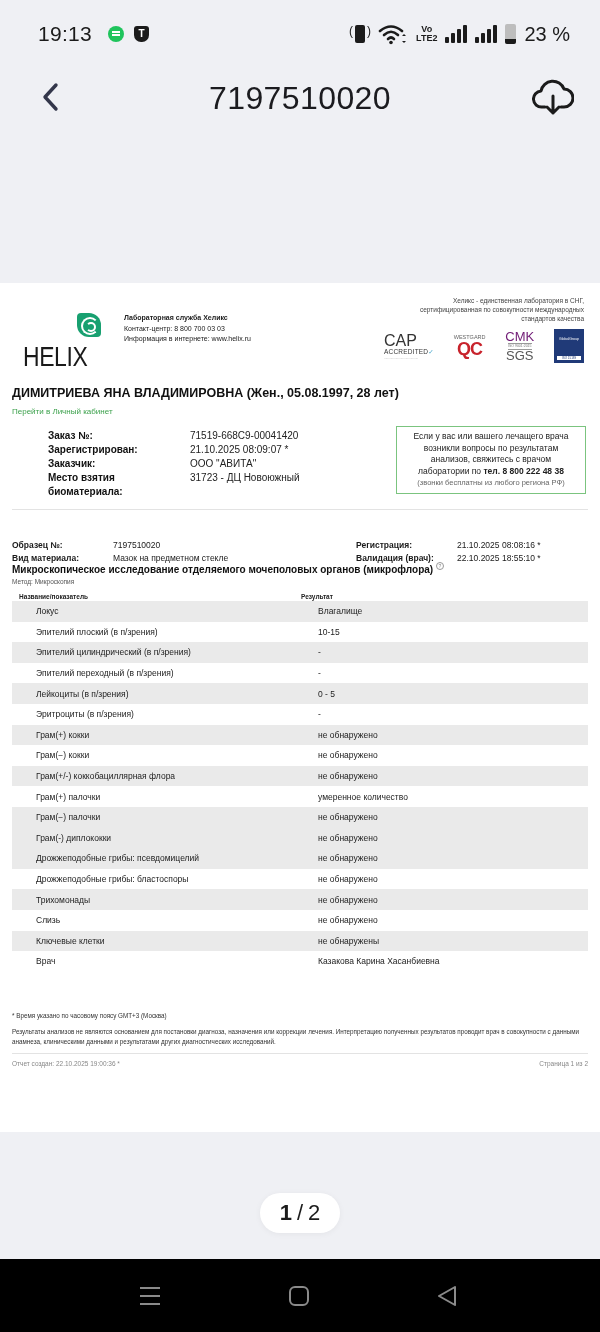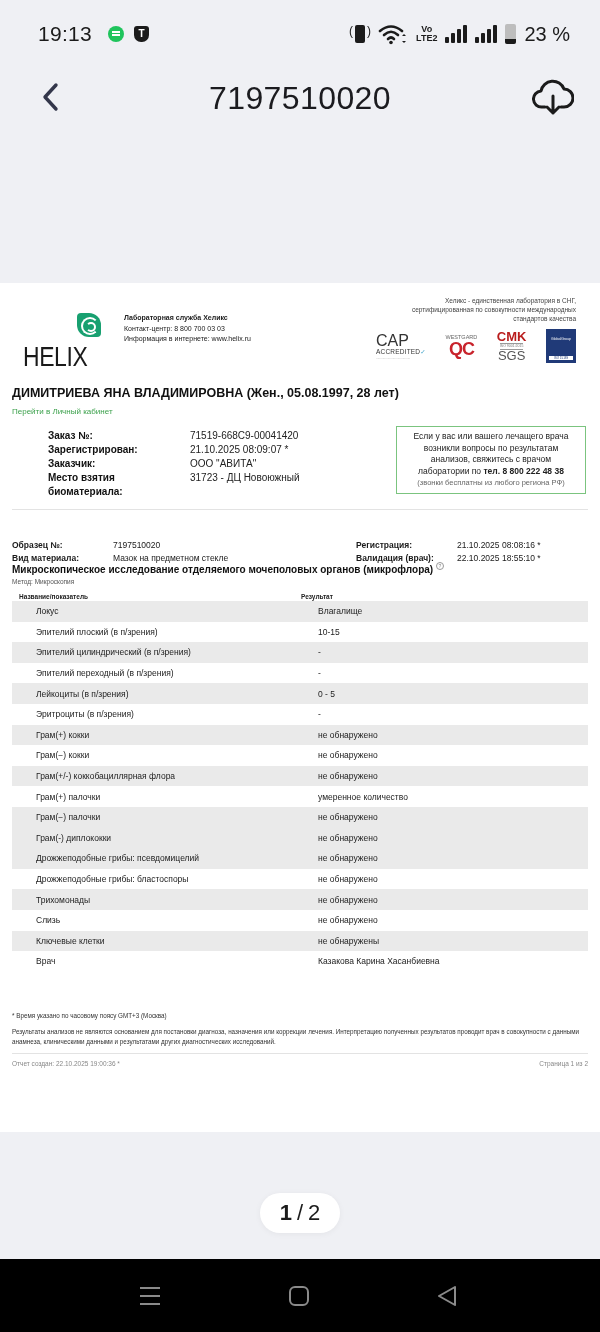--- a/index.html
+++ b/index.html
@@ -34,33 +34,33 @@
   
   .doc { position: absolute; left: 0; top: 283px; width: 600px; height: 849px; background: #fff; padding: 0 12px; }
   .doc-header { position: relative; height: 92px; }
   .helix-logo { position: absolute; left: 11px; top: 30px; display: flex; align-items: flex-end; gap: 4px; flex-direction: column; }
   .helix-mark { width: 24px; height: 24px; background: #18a070; border-radius: 4px 12px 4px 12px; position: relative; overflow: hidden; }
   .helix-mark::before { content: ""; position: absolute; left: 4px; top: 4px; width: 14px; height: 14px; border: 2.5px solid #fff; border-radius: 50%; border-right-color: transparent; }
   .helix-mark::after { content: ""; position: absolute; left: 9px; top: 9px; width: 6px; height: 6px; border: 2px solid #fff; border-radius: 50%; border-left-color: transparent; }
   .helix-word { font-family: "Liberation Sans", sans-serif; font-size: 28px; font-weight: 400; color: #1a1a1a; transform: scaleX(0.82); transform-origin: left; letter-spacing: -0.5px; }
   .lab-info { position: absolute; left: 112px; top: 30px; font-size: 7px; line-height: 10.5px; color: #222; }
   .lab-info .lab-name { font-weight: 700; }
-  .cert-block { position: absolute; right: 12px; top: 13px; width: 210px; }
+  .cert-block { position: absolute; right: 4px; top: 13px; width: 210px; }
   .cert-text { font-size: 6.5px; line-height: 9px; color: #444; text-align: right; }
   .cert-logos { display: flex; justify-content: space-between; align-items: center; margin-top: 6px; padding-left: 10px; }
   .cap-logo { display: flex; flex-direction: column; align-items: flex-start; }
   .cap-logo .cap { font-size: 16px; color: #333; line-height: 15px; font-weight: 400; }
   .cap-logo .acc { font-size: 6.5px; color: #333; letter-spacing: 0.2px; }
   .cap-logo .acc b { color: #3aa0c8; }
   .cap-logo .tiny { font-size: 3px; color: #999; }
   .qc-logo { display: flex; flex-direction: column; align-items: center; }
   .qc-logo .wg { font-size: 5.5px; color: #666; }
   .qc-logo .qc { font-size: 18px; font-weight: 900; color: #c8232c; line-height: 18px; letter-spacing: -1px; }
   .sgs-logo { display: flex; flex-direction: column; align-items: center; line-height: 12px; }
-  .sgs-logo .cmk { font-size: 13px; color: #b91c1c; font-weight: bold; }
+  .sgs-logo .cmk { font-size: 13px; color: #701a75; }
   .sgs-logo .mid { font-size: 3.5px; color: #777; line-height: 5px; border-top: 1px solid #999; border-bottom: 1px solid #999; }
   .sgs-logo .sgs { font-size: 13px; color: #555; }
   .iso-logo { width: 30px; height: 34px; background: #203a78; display: flex; flex-direction: column; justify-content: space-between; padding: 8px 3px 3px; }
   .iso-logo .gl { font-size: 3.5px; color: #fff; text-align: center; }
   .iso-logo .iso { font-size: 3px; color: #203a78; background: #fff; text-align: center; }
 
   .patient { padding-top: 11px; }
   .patient-name { font-size: 12.5px; font-weight: 700; color: #111; }
   .cabinet-link { font-size: 8px; color: #3ca14c; margin-top: 3px; display: inline-block; cursor: pointer; }
 

